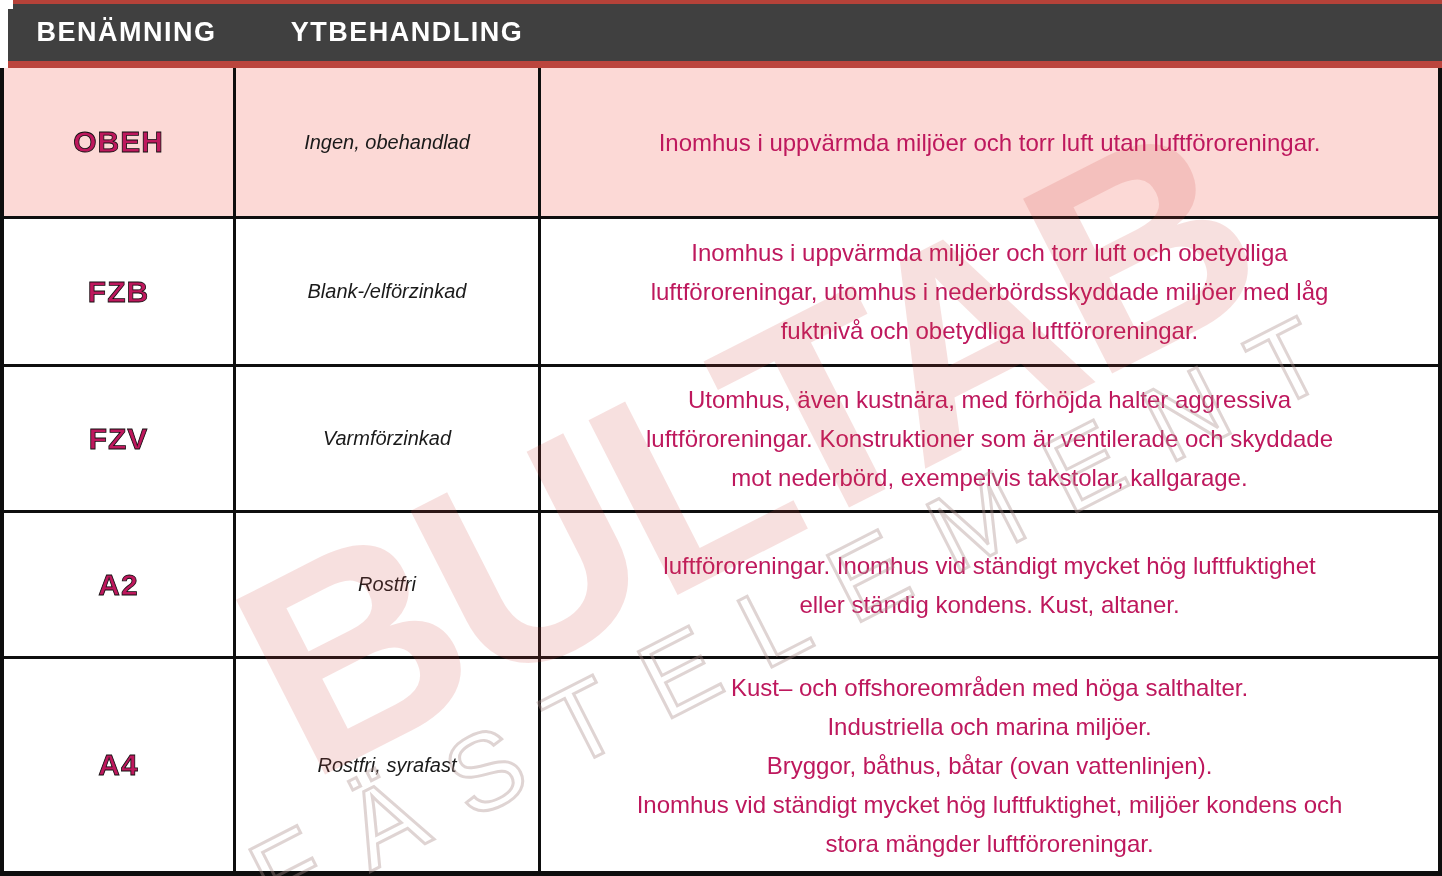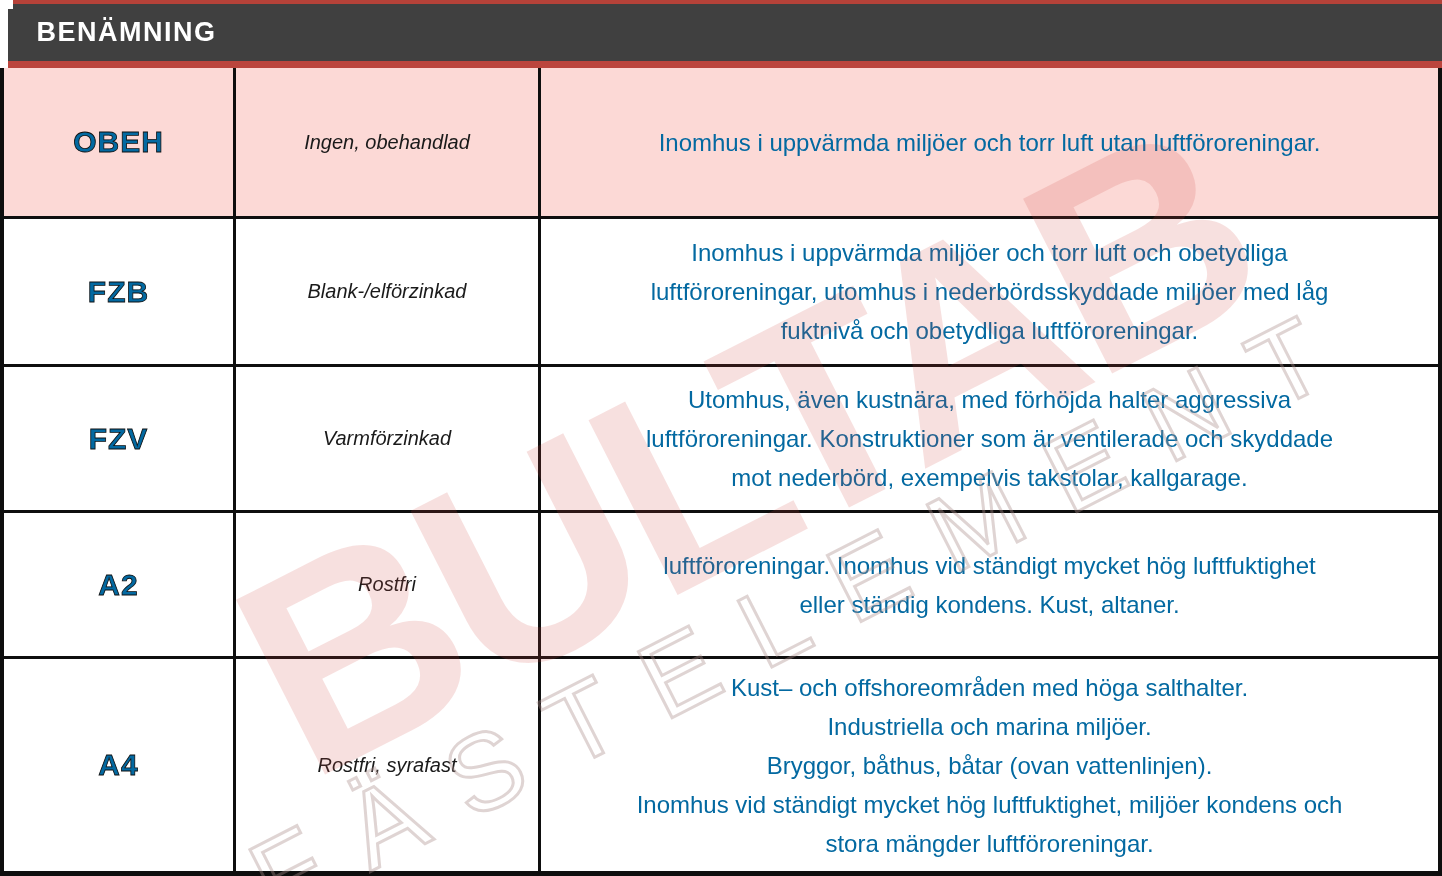--- a/index.html
+++ b/index.html
@@ -26,21 +26,21 @@
   .table-body {
     position:absolute; top:68px; left:0; width:1442px; height:808px;
     background:#0e0e0e;
     display:grid;
     grid-template-columns:229px 302px 1fr;
     grid-template-rows:148px 145px 143px 143px 1fr;
     gap:3px; padding:0 4px 5px 4px;
     z-index:1;
   }
   .cell { background:#ffffff; display:flex; flex-direction:column;
-          align-items:center; justify-content:center; color:#0369a1; }
+          align-items:center; justify-content:center; color:#be185d; }
   .cell.hl { background:#fcd9d6; }
   .cell-name { font-size:30px; font-weight:900; letter-spacing:1px;
                -webkit-text-stroke:0.8px #0e0e0e; }
   .cell-treatment { font-size:20px; font-style:italic; color:#1a1a1a; }
   .cell-usage { font-size:24px; line-height:39px; padding:0 42px; }
   .usage-line { display:block; white-space:nowrap; }
 
   
   .watermark-layer { position:absolute; inset:0; overflow:hidden;
                      pointer-events:none; z-index:3; }
@@ -62,20 +62,21 @@
   .corner-artifact { position:absolute; top:0; left:0; width:13px; height:9px;
                      background:#ffffff; z-index:4; }
 </style>
 </head>
 <body>
 
 <div class="page">
 
   <div class="header-bar">
     <div class="header-cell">BENÄMNING</div>
+    <div class="header-cell">YTBEHANDLING</div>
   </div>
 
   <div class="table-body">
 
     <div class="cell hl cell-name">OBEH</div>
     <div class="cell hl cell-treatment">Ingen, obehandlad</div>
     <div class="cell hl cell-usage">
       <span class="usage-line">Inomhus i uppvärmda miljöer och torr luft utan luftföroreningar.</span>
     </div>
 

